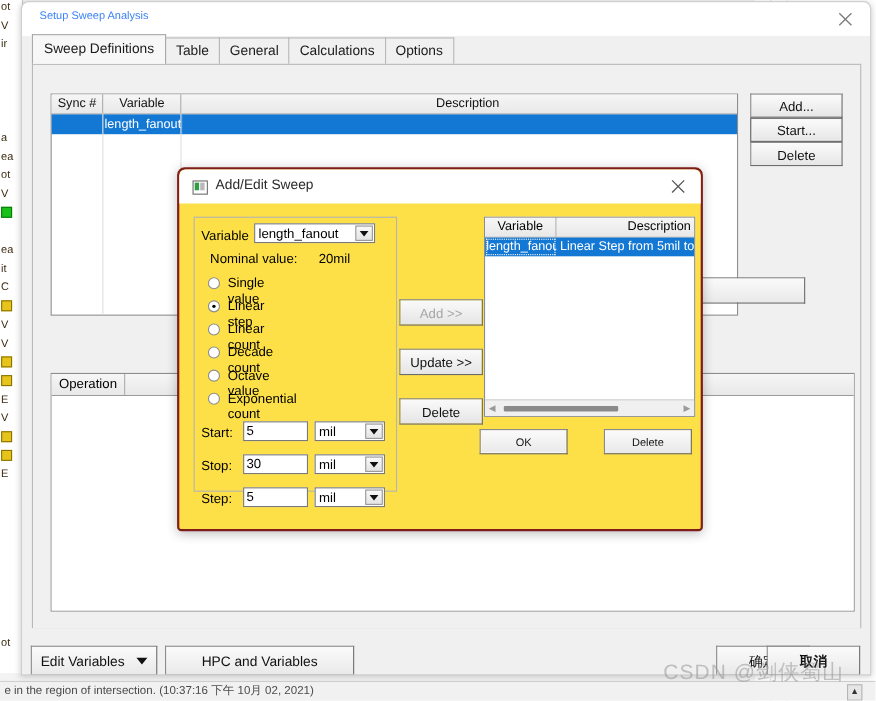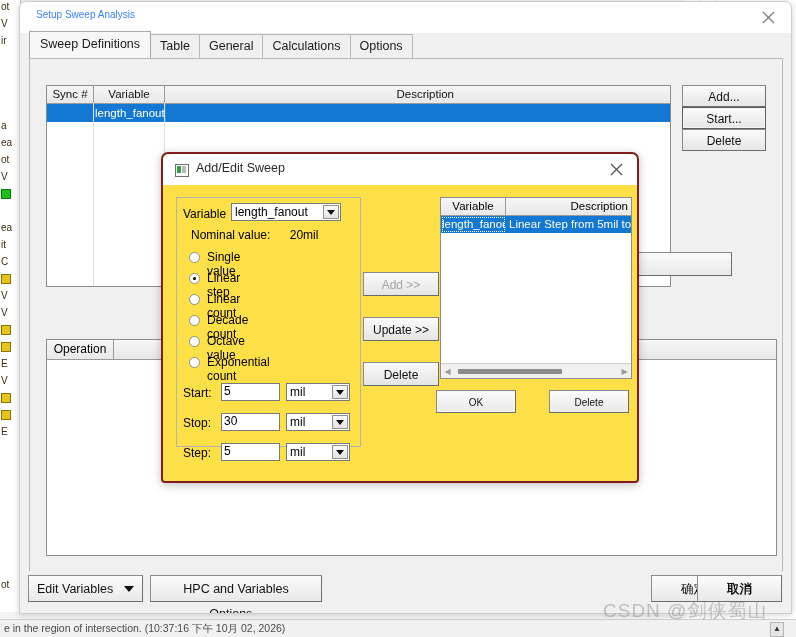--- a/index.html
+++ b/index.html
@@ -140,21 +140,21 @@
     position: absolute; background: linear-gradient(#fafafa,#e9e9e9);
     border: 1px solid #8c8c8c; border-right-color:#6c6c6c; border-bottom-color:#6c6c6c;
   }
 
   
   .footer {
     position: absolute; left: 0; bottom: 0; width: 771px; height: 42px;
     background: #f0f0f0;
   }
   .foot-btn {
-    position: absolute; top: 4px; height: 27px;
+    position: absolute; top: 16px; height: 27px;
     background: linear-gradient(#fbfbfb,#e9e9e9);
     border: 1px solid #8c8c8c; border-right-color:#6e6e6e; border-bottom-color:#6e6e6e;
     font-size: 12.5px; color: #111; line-height: 25px; text-align:center;
     font-family: "Liberation Sans", sans-serif; cursor: default;
   }
   #edit-vars { left: 8px; width: 115px; text-align: left; padding-left: 8px; }
   #edit-vars .caret { position:absolute; right: 8px; top: 10px; }
   #hpc-opts { left: 130px; width: 172px; }
   #ok-btn { left: 584px; width: 85px; margin-left: 47px; }
   #cancel-btn { left: 677px; width: 85px; font-weight: bold; }
@@ -333,21 +333,21 @@
       <div class="row">&nbsp;</div>
       <div class="row">ot</div>
     </div>
 
     <div class="bg-right-grid">
       <div class="accent-red"></div>
       <div class="accent-blue"></div>
     </div>
 
     <div class="bg-statusbar">
-      <span style="margin-left:4px">e in the region of intersection.  (10:37:16 下午  10月 02, 2026)</span>
+      <span style="margin-left:4px">e in the region of intersection.  (10:37:16 下午  10月 02, 2021)</span>
       <span class="spin">▲</span>
     </div>
   </div>
 
   <div class="win">
 
     <div class="win-titlebar">
       <div class="win-title">Setup Sweep Analysis</div>
       <div class="win-close">
         <svg width="13" height="13" viewBox="0 0 13 13" aria-hidden="true">

